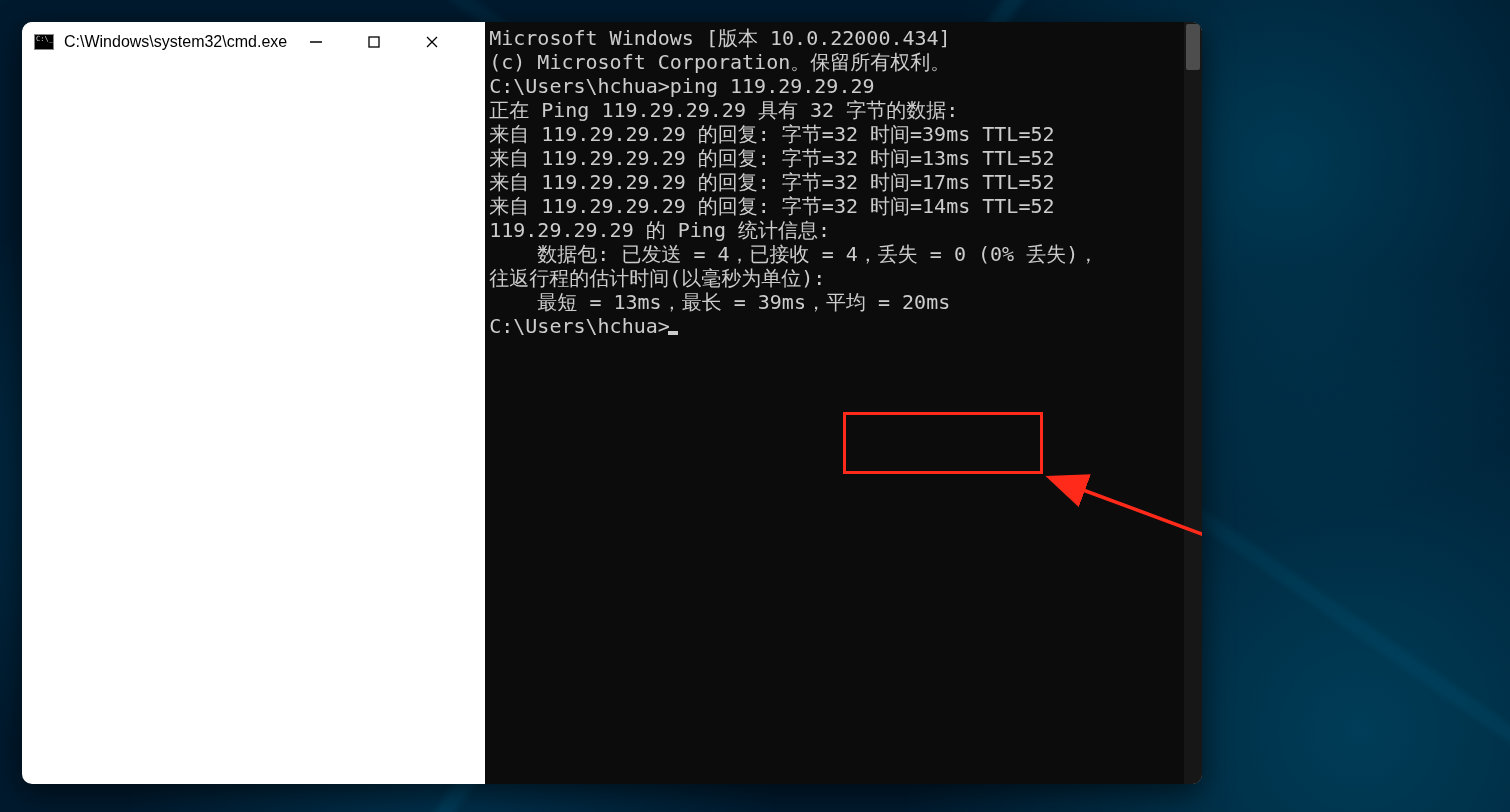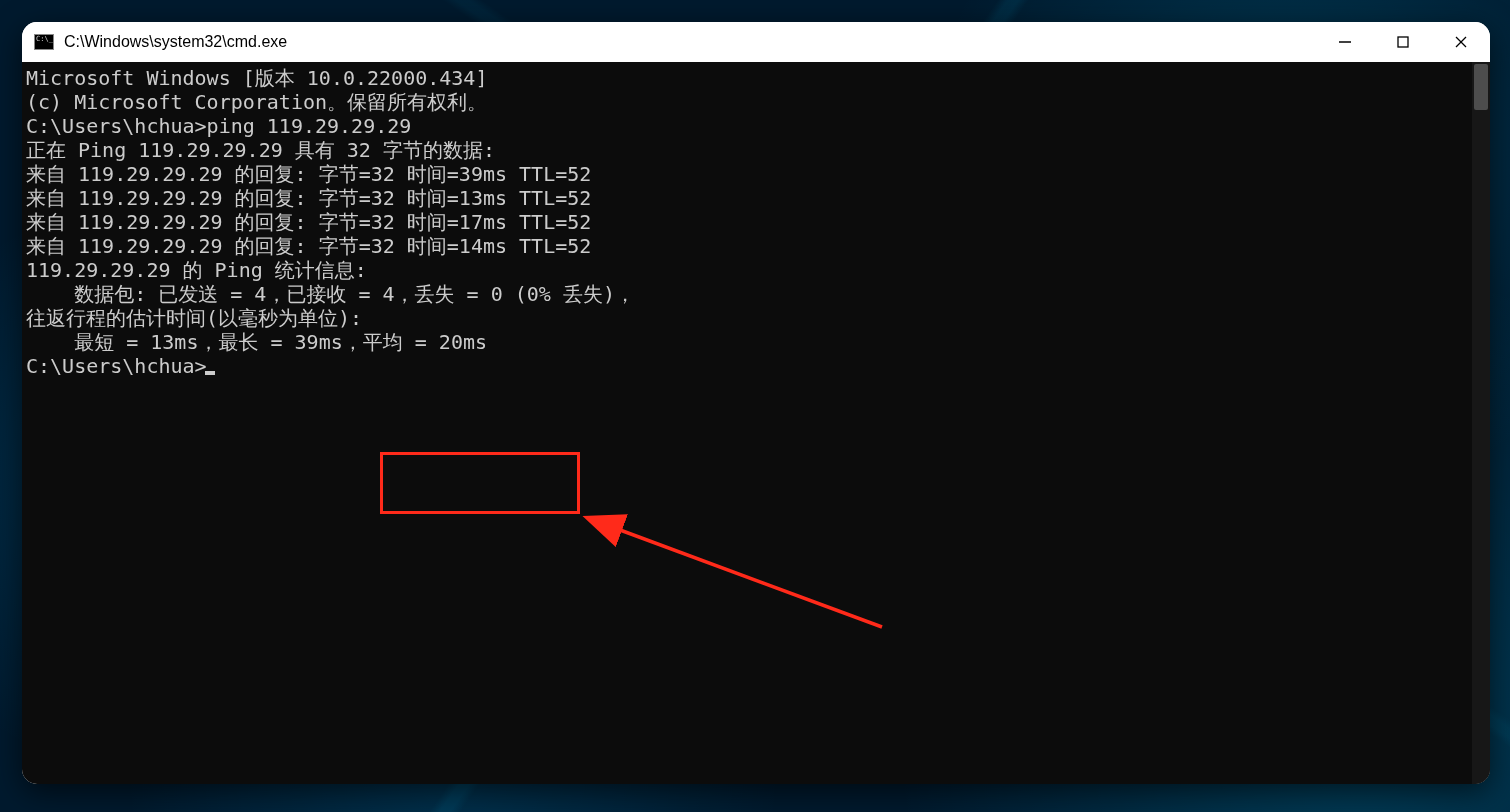--- a/index.html
+++ b/index.html
@@ -22,27 +22,27 @@
       inset: 0;
       background:
         linear-gradient(125deg, transparent 48%, rgba(0,200,255,0.08) 48.5%, rgba(0,200,255,0.08) 49%, transparent 49.5%),
         linear-gradient(35deg, transparent 60%, rgba(0,200,255,0.05) 60.5%, rgba(0,200,255,0.05) 61%, transparent 61.5%);
       pointer-events: none;
     }
     .cmd-window {
       position: absolute;
       left: 22px;
       top: 22px;
-      width: 1468px;
+      width: 1180px;
       height: 762px;
       background: #ffffff;
-      border-radius: 15px;
+      border-radius: 10px;
       box-shadow: 0 8px 30px rgba(0,0,0,0.6);
       display: flex;
-      flex-direction: column;
+      flex-direction: row;
       overflow: hidden;
     }
     .titlebar {
       height: 40px;
       background: #ffffff;
       display: flex;
       align-items: center;
       padding-left: 6px;
       border-top-left-radius: 10px;
       border-top-right-radius: 10px;
@@ -84,20 +84,21 @@
       color: #000;
       cursor: default;
     }
     .win-btn svg { width: 14px; height: 14px; }
 
     .terminal-wrap {
       flex: 1;
       background: #0c0c0c;
       position: relative;
       display: flex;
+      margin-left: 24px;
     }
     .terminal {
       flex: 1;
       padding: 4px 8px 8px 4px;
       font-family: "NSimSun", "SimSun", "Consolas", monospace;
       font-size: 20px;
       line-height: 24px;
       color: #cccccc;
       white-space: pre;
       overflow: hidden;

